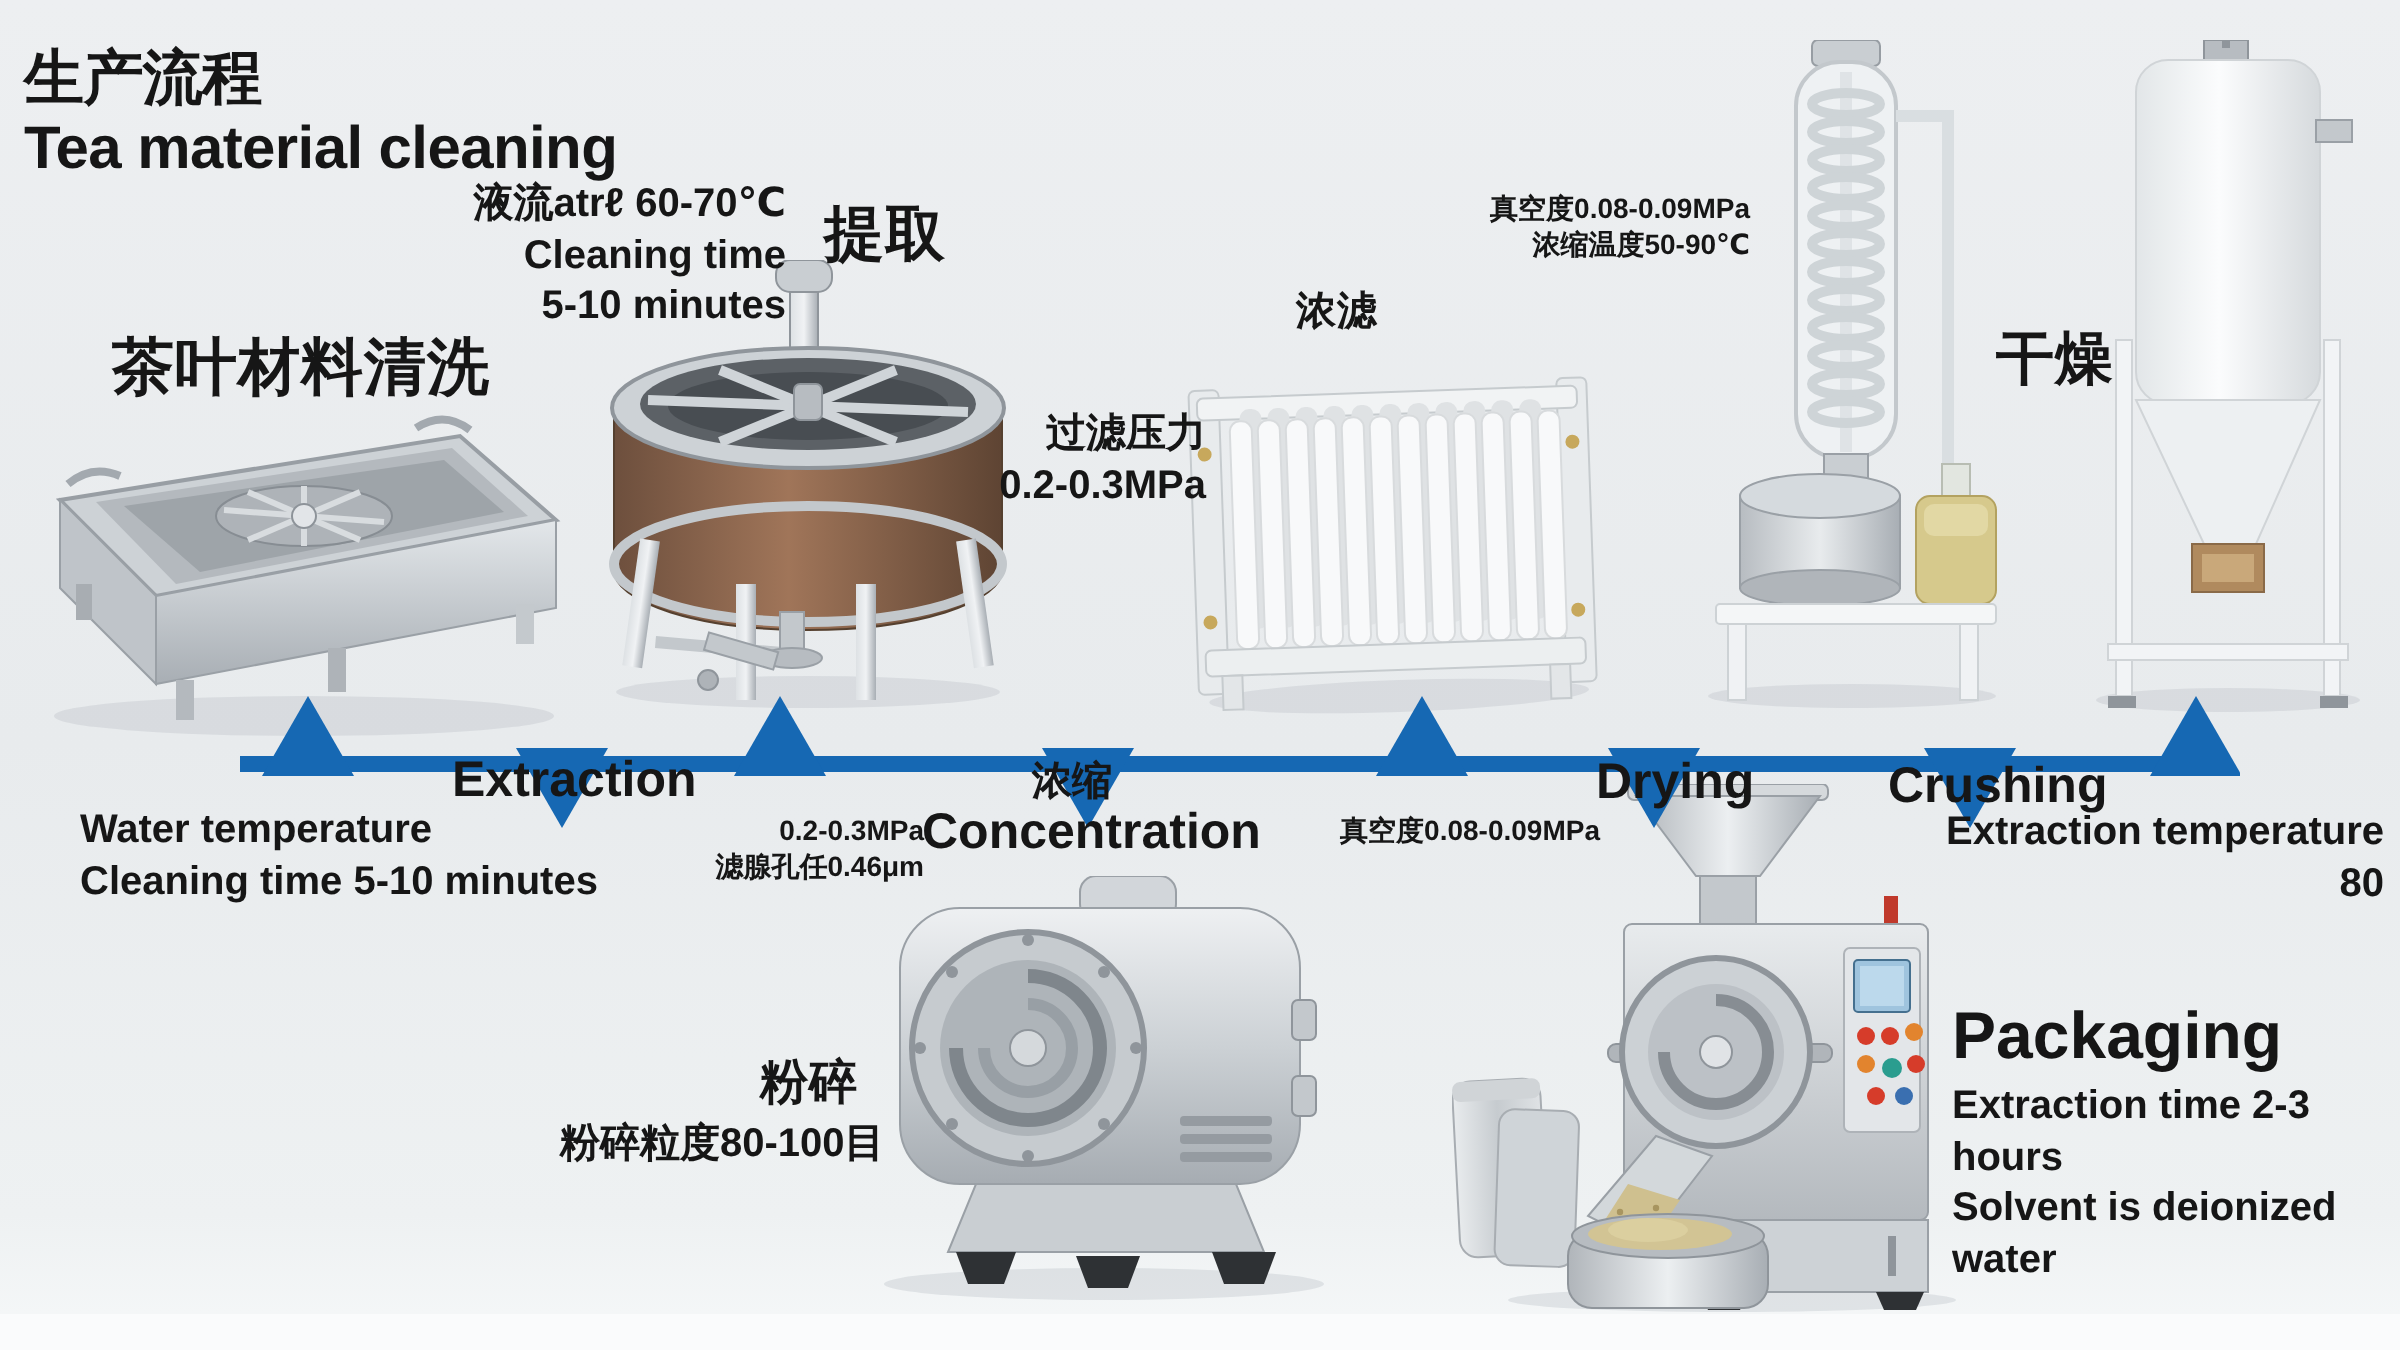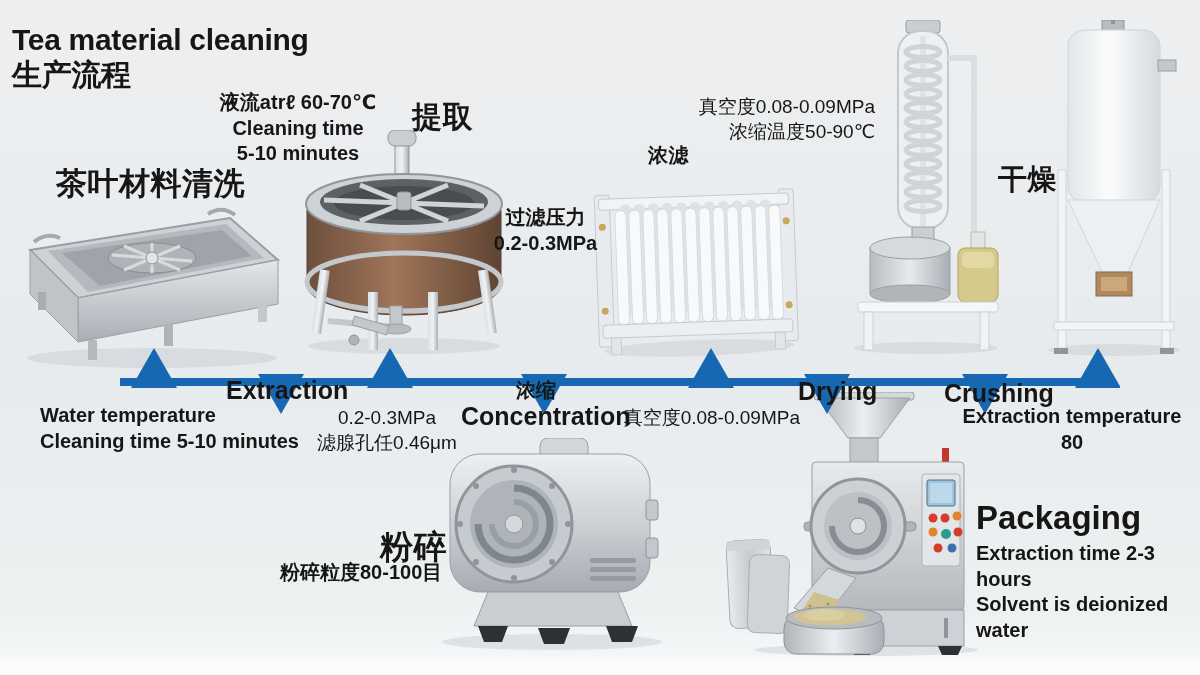--- a/index.html
+++ b/index.html
@@ -3,25 +3,25 @@
 <meta charset="utf-8">
 <style>
   html,body{margin:0;padding:0;}
   body{
     width:1200px;height:675px;position:relative;overflow:hidden;
     background:linear-gradient(180deg,#edeff1 0%,#e8ebed 55%,#eef1f2 90%,#f6f8f9 100%);
     font-family:"Liberation Sans","DejaVu Sans",sans-serif;
     color:#161616;
   }
   .abs{position:absolute;}
-  .stage-label{font-weight:700;font-size:33px;letter-spacing:0.5px;}
+  .stage-label{font-weight:700;font-size:24px;letter-spacing:0.5px;}
   .note{font-size:20px;font-weight:600;line-height:1.28;}
-  .note-sm{font-size:19px;font-weight:400;line-height:1.3;}
+  .note-sm{font-size:14px;font-weight:700;line-height:1.3;}
   .tl-label{font-weight:700;font-size:25px;margin-top:44px;}
-  .center{text-align:center;}
+  .center{text-align:right;}
   .right{text-align:right;}
   #title{left:12px;top:22px;font-weight:700;font-size:30px;line-height:1.18;letter-spacing:-0.3px;}
   .floor-strip{left:0;bottom:0;width:1200px;height:18px;background:#fafbfc;}
   svg{display:block;}
 </style>
 </head>
 <body>
 
 <svg class="abs" style="left:12px;top:198px" width="275" height="172" viewBox="0 0 275 172">
   <defs>
@@ -312,22 +312,22 @@
     <polygon points="580,48 626,48 603,8"></polygon>
     <polygon points="967,48 1013,48 990,8"></polygon>
     <polygon points="150,34 196,34 173,74"></polygon>
     <polygon points="413,34 459,34 436,74"></polygon>
     <polygon points="696,34 742,34 719,74"></polygon>
     <polygon points="854,34 900,34 877,74"></polygon>
   </g>
 </svg>
 
 <div id="title" class="abs">
+  <div>生产流程</div>
   <div>Tea material cleaning</div>
-  <div>生产流程</div>
 </div>
 
 <div class="abs note center" style="left:203px;top:90px;width:190px">
   <div>液流atrℓ 60-70℃</div>
   <div>Cleaning time</div>
   <div>5-10 minutes</div>
 </div>
 
 <div class="abs stage-label" style="left:412px;top:97px;font-size:30px">提取</div>
 

